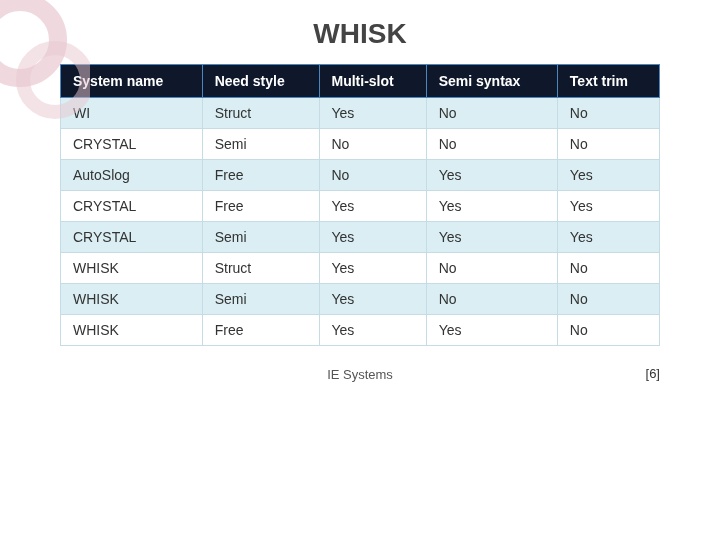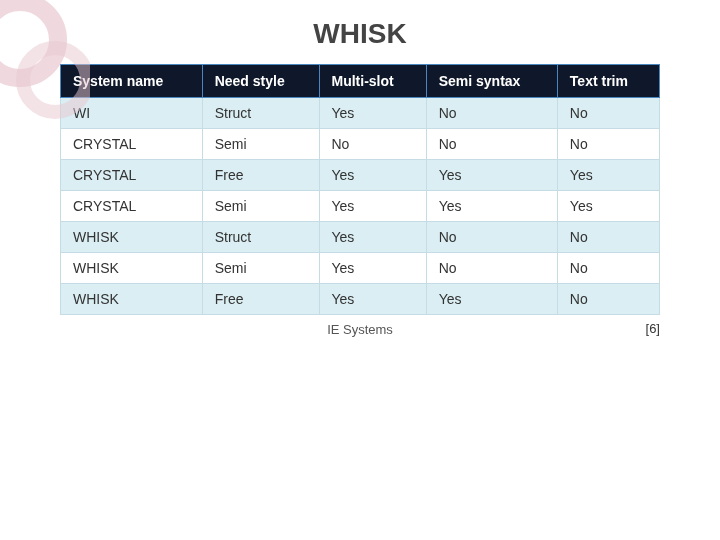--- a/index.html
+++ b/index.html
@@ -63,21 +63,21 @@
     tbody td {
       padding: 7px 12px;
       border: 1px solid #c5dce5;
       color: #333;
     }
 
     .footer-area {
       display: flex;
       justify-content: center;
       align-items: flex-start;
-      margin-top: 6px;
+      margin-top: 20px;
       position: relative;
     }
 
     .ie-systems {
       text-align: center;
       font-size: 13px;
       color: #555;
       line-height: 1.4;
     }
 
@@ -119,20 +119,27 @@
           <td>No</td>
         </tr>
         <tr>
           <td>CRYSTAL</td>
           <td>Semi</td>
           <td>No</td>
           <td>No</td>
           <td>No</td>
         </tr>
         <tr>
+          <td>AutoSlog</td>
+          <td>Free</td>
+          <td>No</td>
+          <td>Yes</td>
+          <td>Yes</td>
+        </tr>
+        <tr>
           <td>CRYSTAL</td>
           <td>Free</td>
           <td>Yes</td>
           <td>Yes</td>
           <td>Yes</td>
         </tr>
         <tr>
           <td>CRYSTAL</td>
           <td>Semi</td>
           <td>Yes</td>

